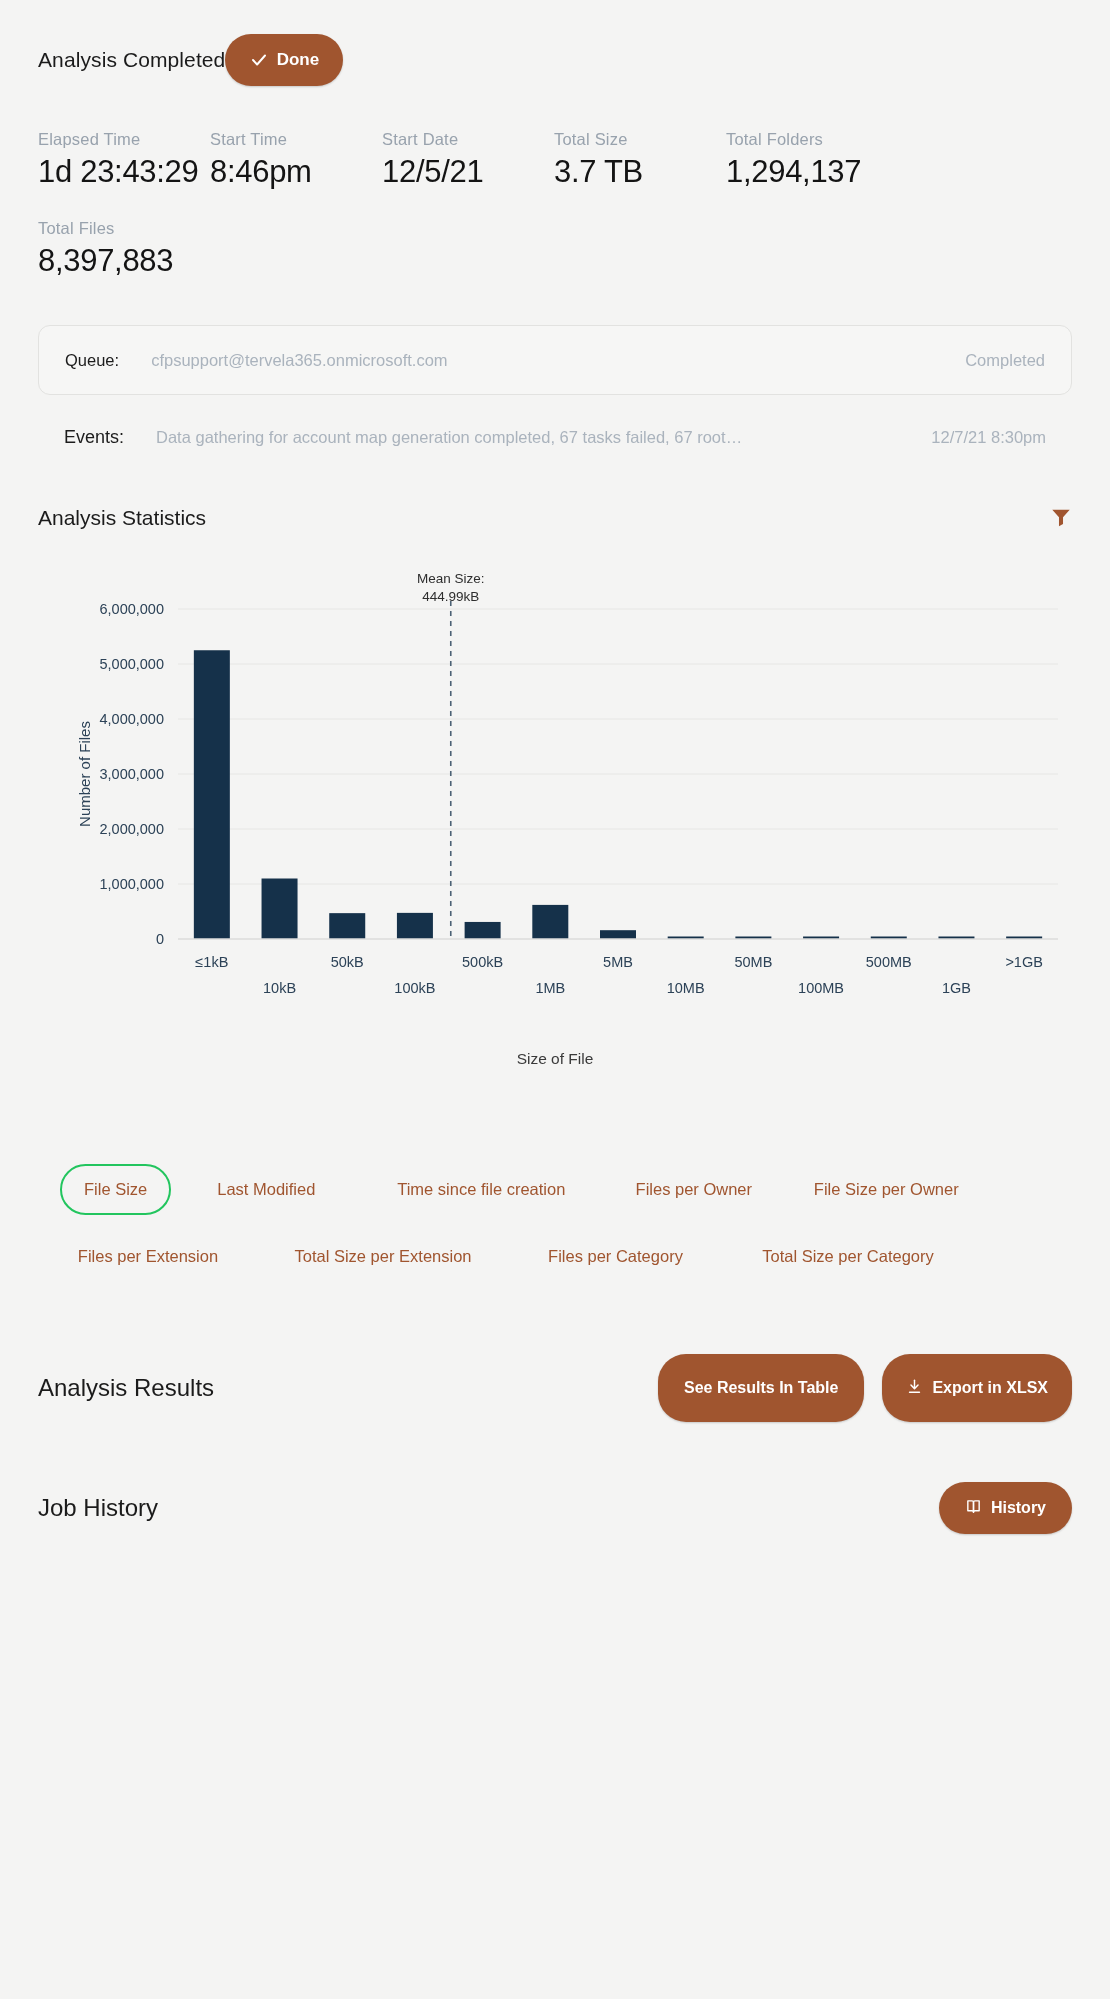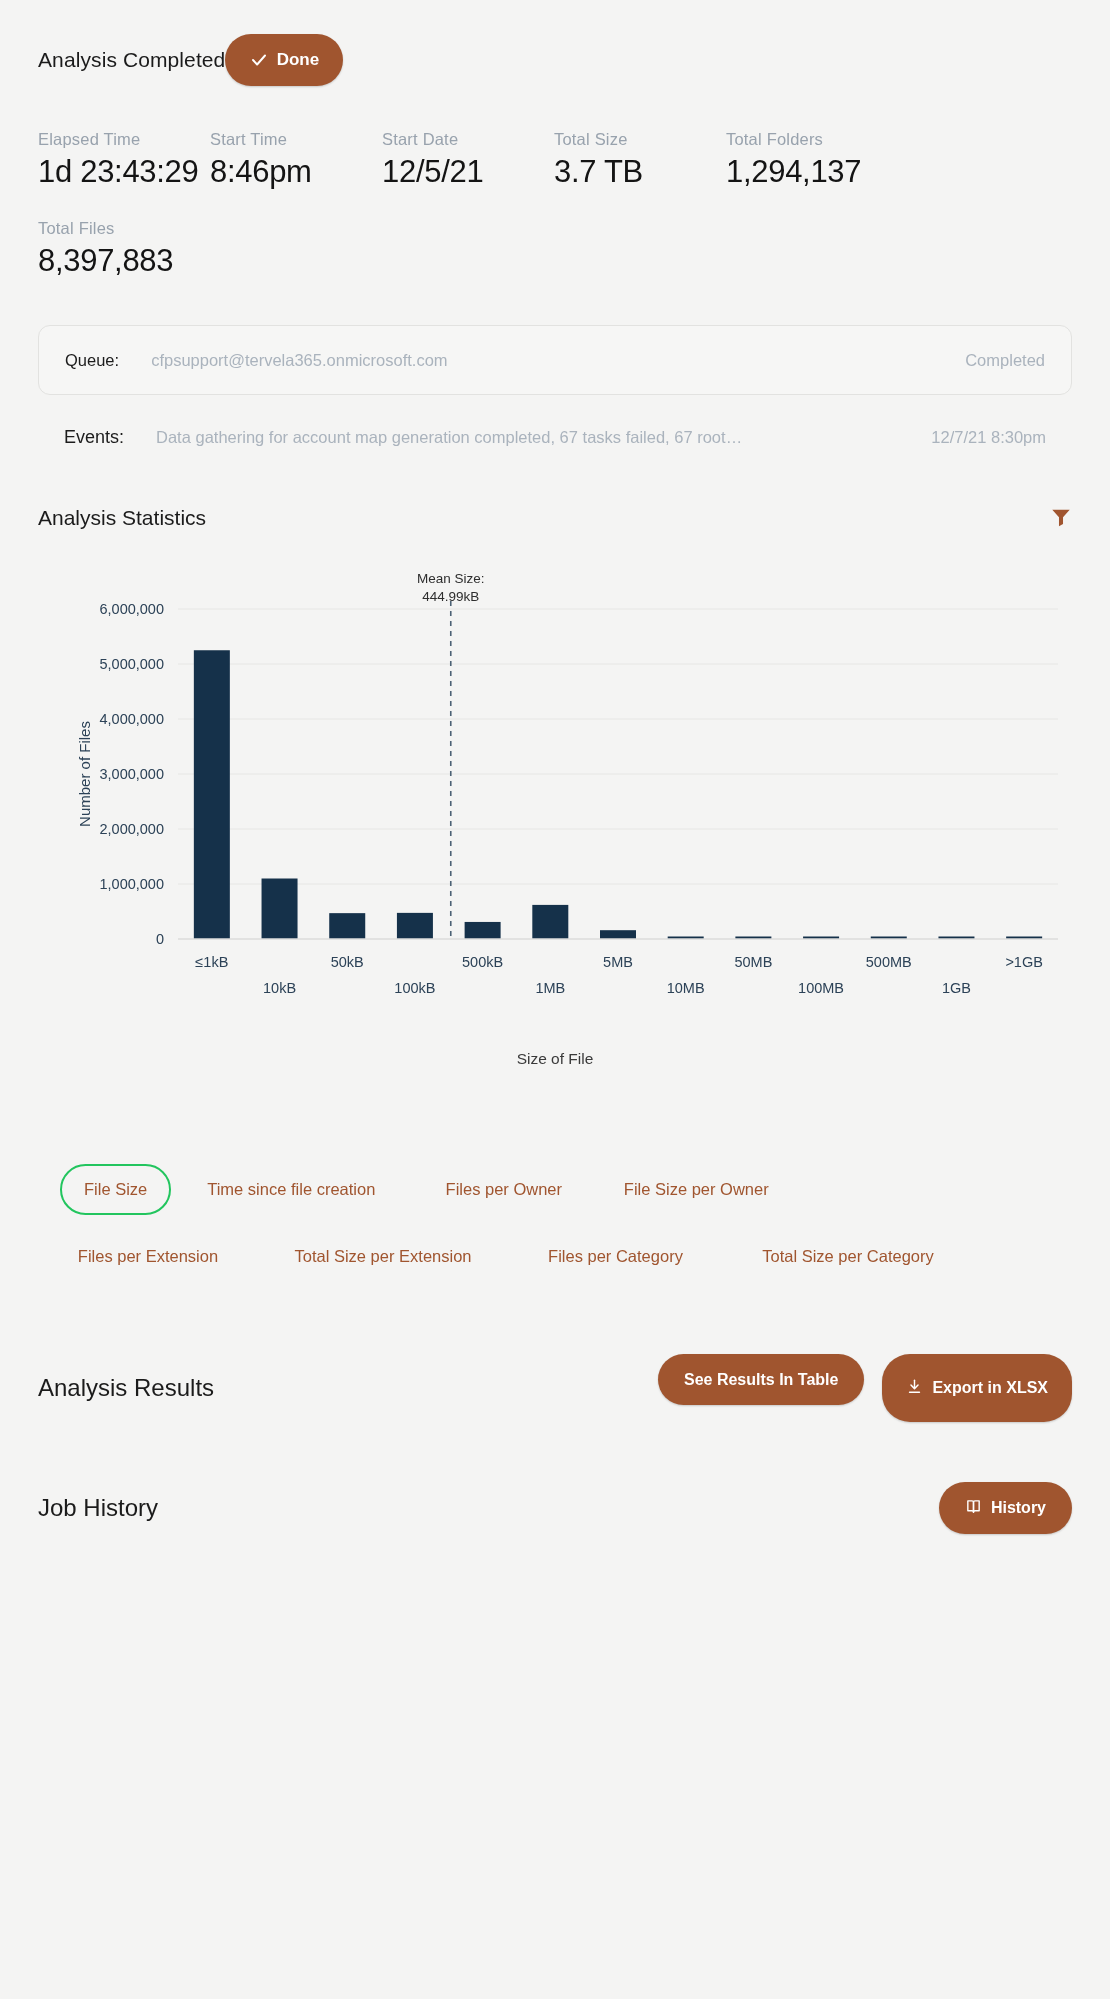--- a/index.html
+++ b/index.html
@@ -80,21 +80,21 @@
   }
   .tab.active {
     border: 2px solid #22c55e; border-radius: 32px; padding: 14px 22px;
   }
   .tab-row-2 { margin-top: 18px; }
 
   
   .action-row { display: flex; align-items: center; margin-top: 74px; }
   .action-title { font-size: 24px; color: #1b1b1b; }
   .action-btns { margin-left: auto; display: flex; gap: 18px; }
-  .btn-results { height: 51px; padding: 15px 26px; font-size: 16px; }
+  .btn-results { height: 68px; padding: 15px 26px; font-size: 16px; }
   .btn-export { height: 68px; padding: 0 24px; font-size: 16px; }
   .btn-history { height: 52px; padding: 0 26px; font-size: 16px; }
   .action-row-history { margin-top: 60px; }
 </style>
 </head>
 <body>
 
 <div class="page">
 
   <div class="header">
@@ -207,20 +207,21 @@
         <line x1="412.7692307692308" y1="37" x2="412.7692307692308" y2="375" stroke="#4c6275" stroke-width="1.6" stroke-dasharray="5,5"></line>
         <text x="412.7692307692308" y="19" text-anchor="middle" font-size="13.5" fill="#2e2e2e" font-family="&quot;Liberation Sans&quot;, sans-serif">Mean Size:</text>
         <text x="412.7692307692308" y="37" text-anchor="middle" font-size="13.5" fill="#2e2e2e" font-family="&quot;Liberation Sans&quot;, sans-serif">444.99kB</text>
       </svg>
     <div class="x-axis-title">Size of File</div>
   </div>
 
   <div class="tabs">
     <div class="tab-row tab-row-1">
       <button class="tab active" style="margin-left:22px;">File Size</button>
+      <button class="tab" style="width:190px;">Last Modified</button>
       <button class="tab" style="width:240px;">Time since file creation</button>
       <button class="tab" style="width:185px;">Files per Owner</button>
       <button class="tab" style="width:200px;">File Size per Owner</button>
     </div>
     <div class="tab-row tab-row-2">
       <button class="tab" style="width:220px;">Files per Extension</button>
       <button class="tab" style="width:250px;">Total Size per Extension</button>
       <button class="tab" style="width:215px;">Files per Category</button>
       <button class="tab" style="width:250px;">Total Size per Category</button>
     </div>

